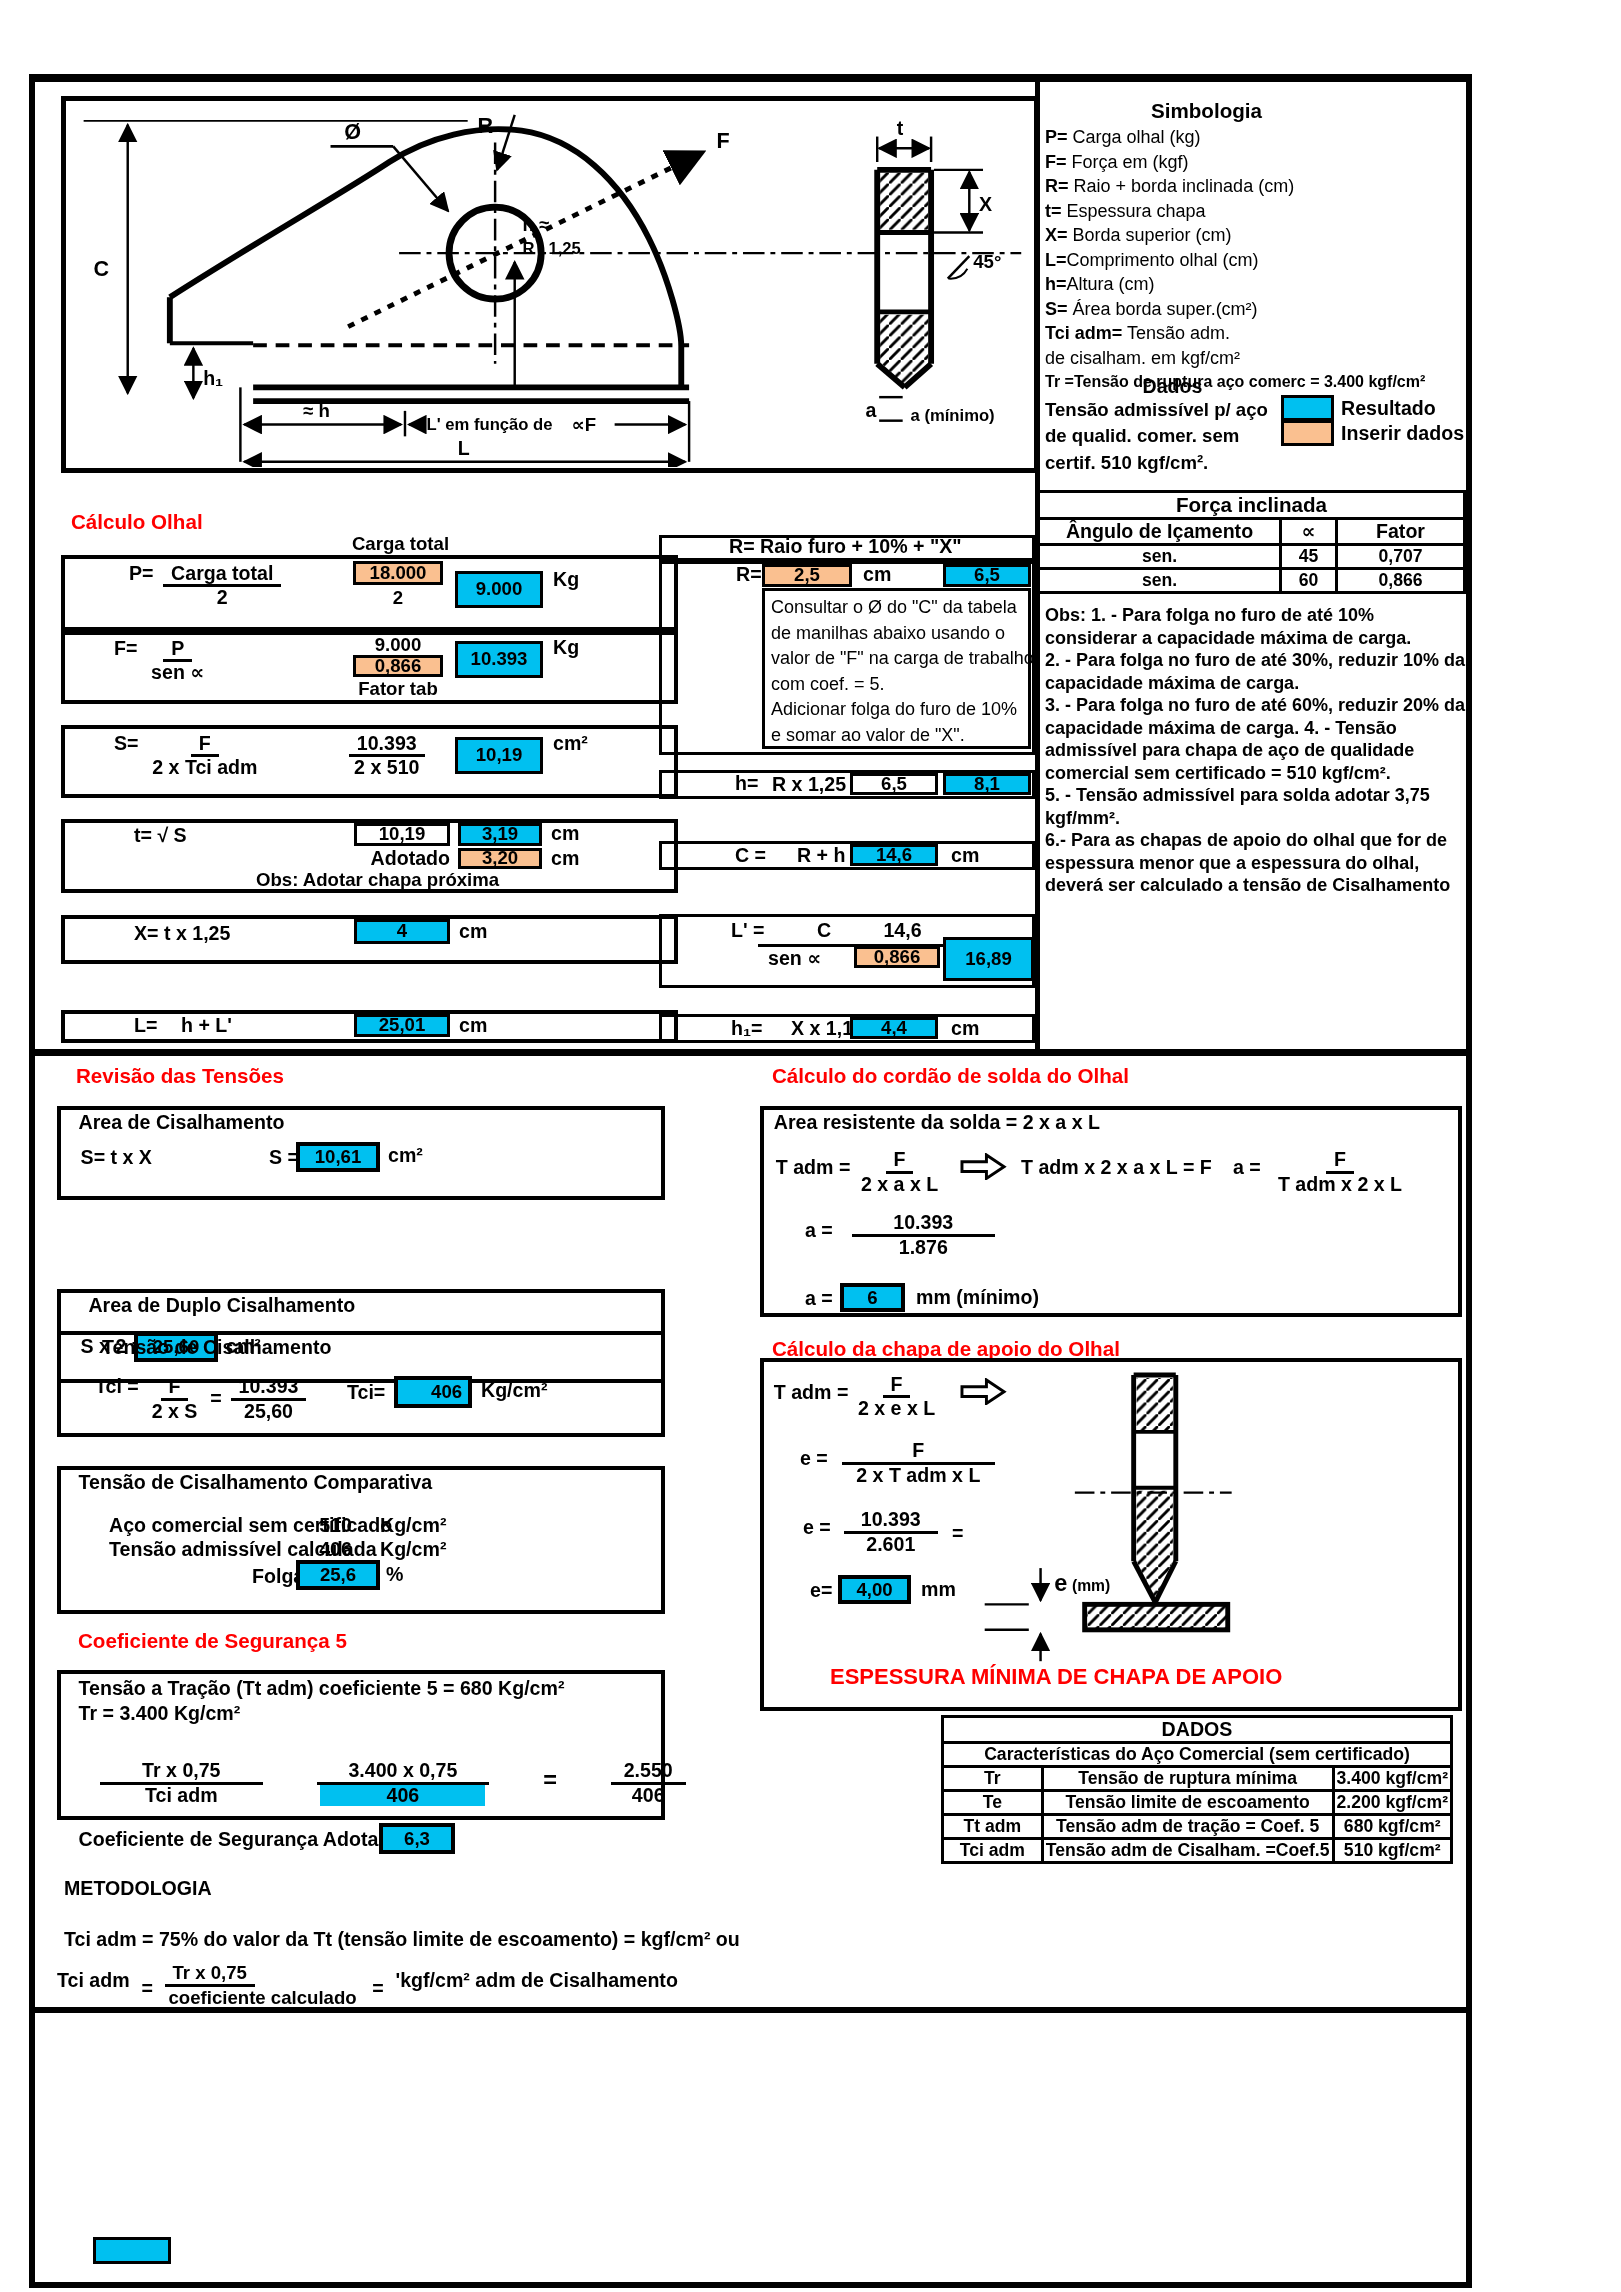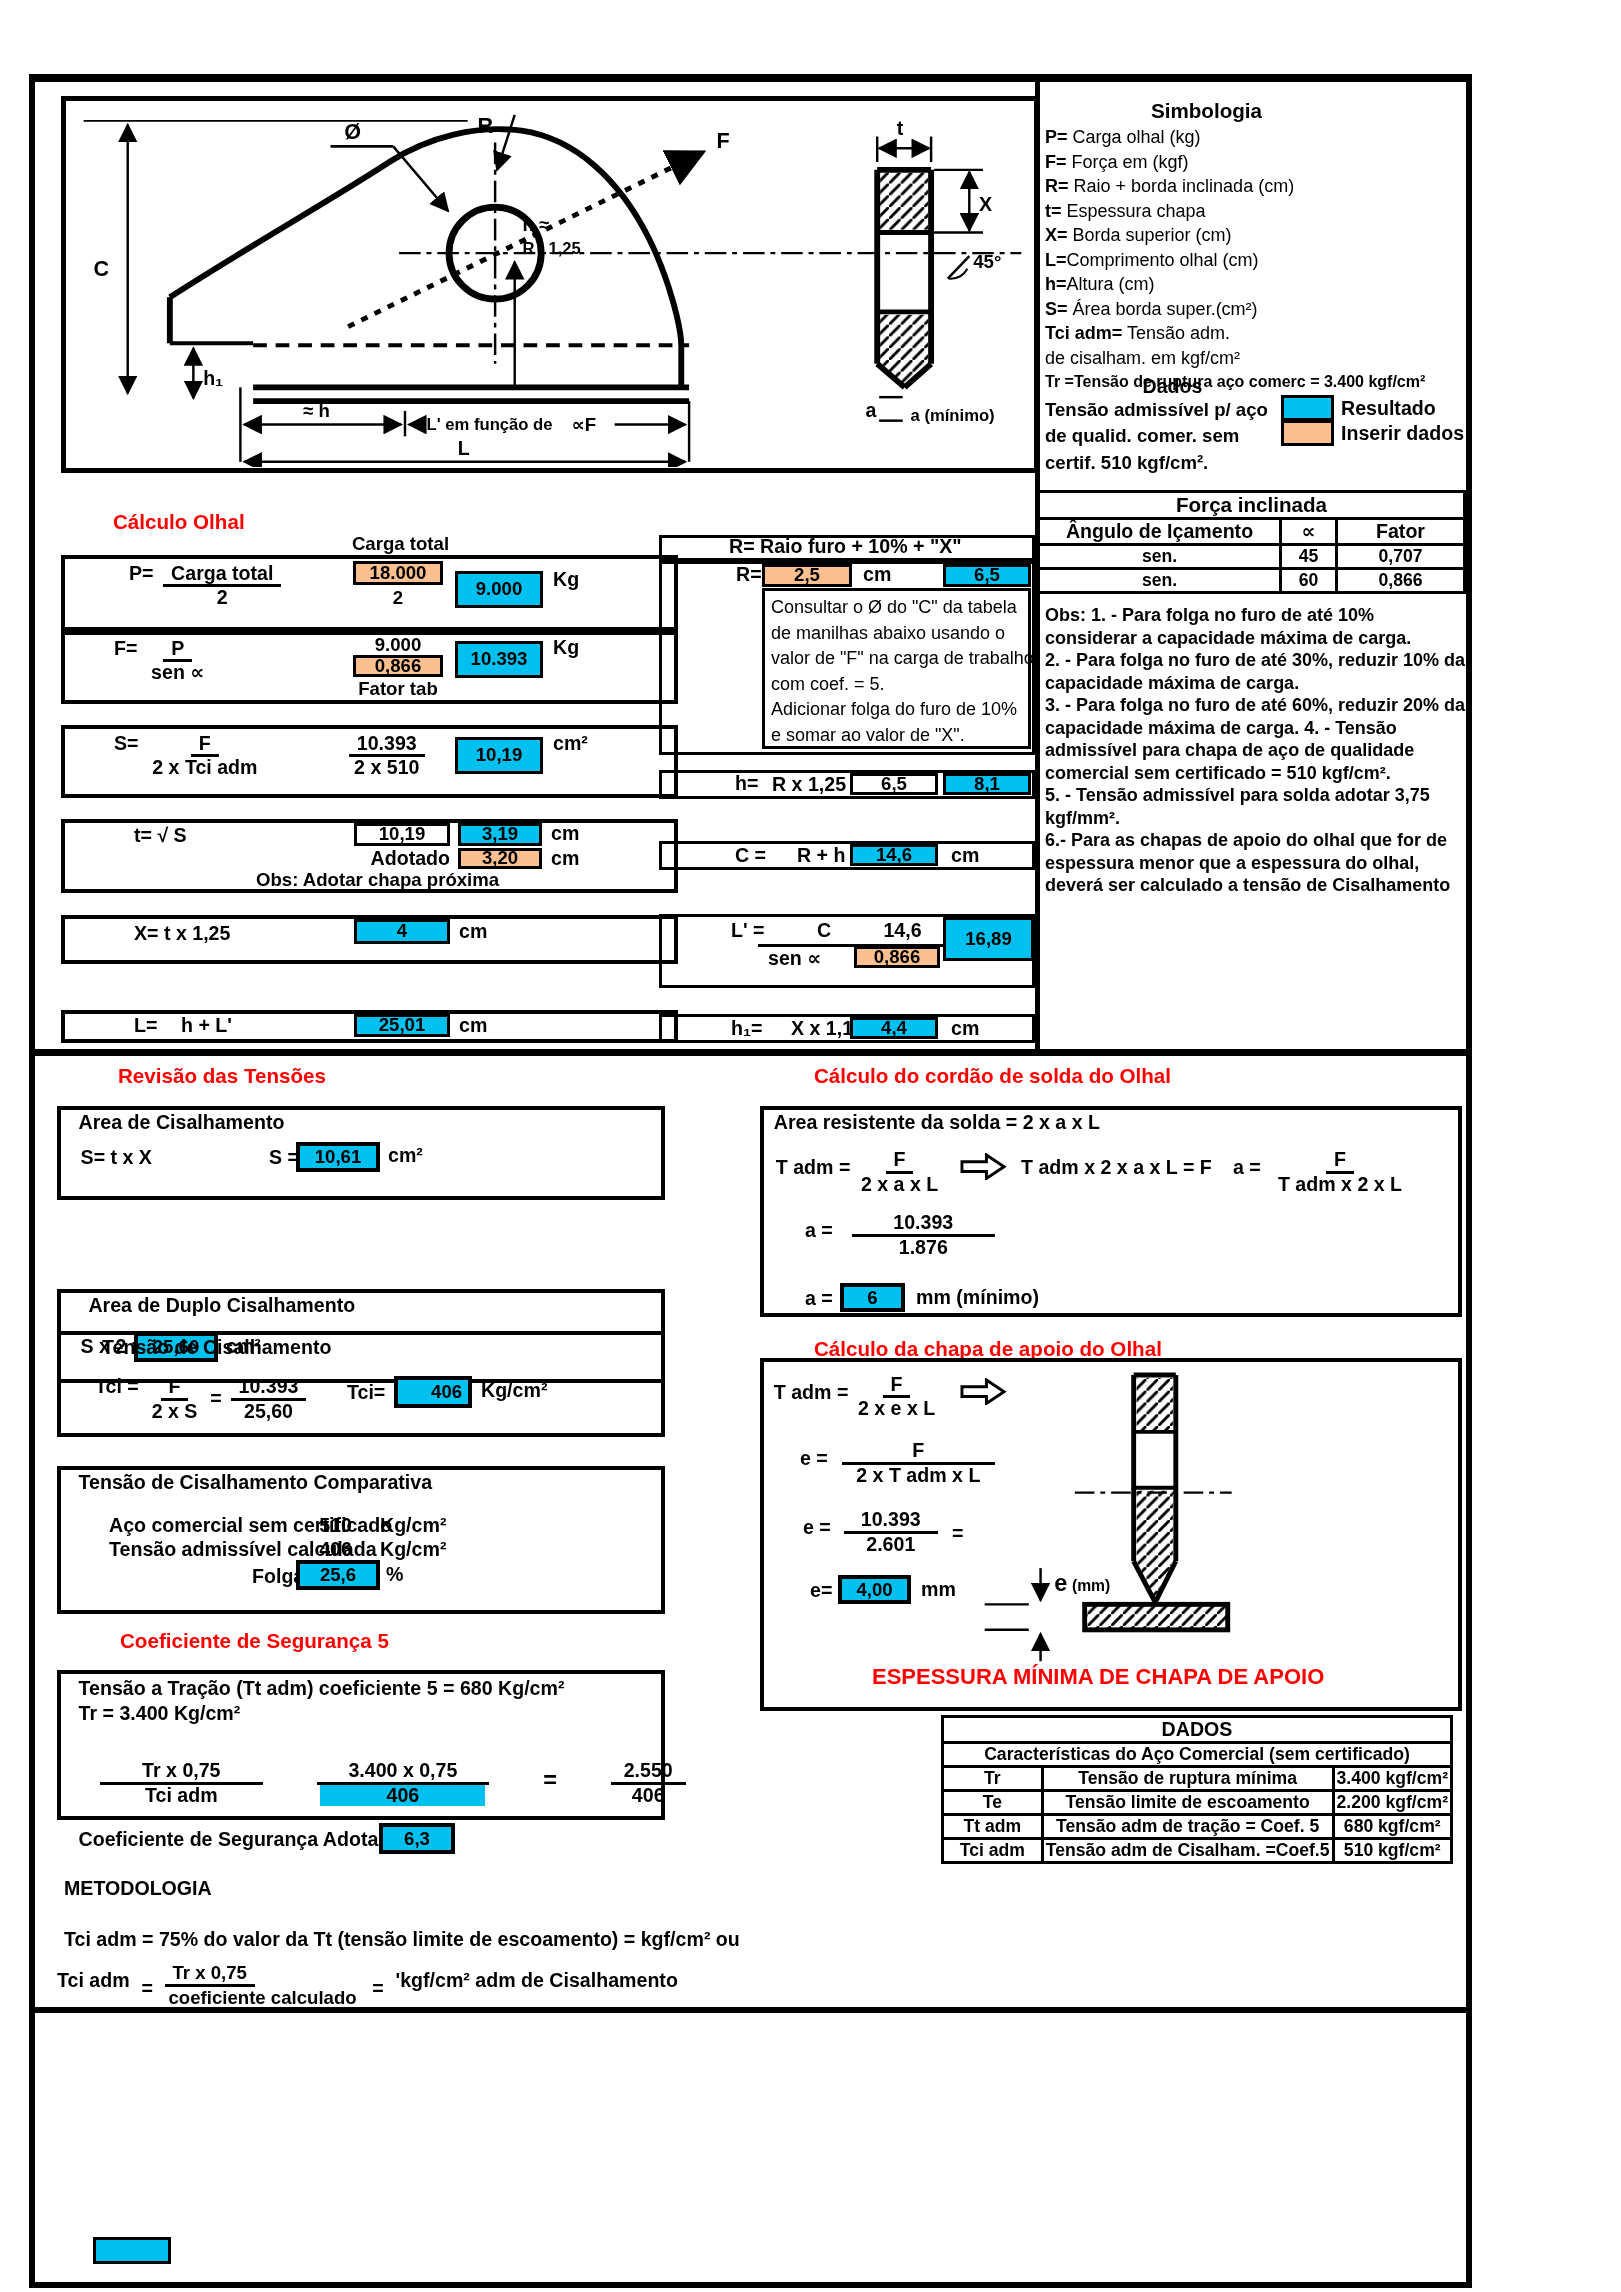--- a/index.html
+++ b/index.html
@@ -8,21 +8,21 @@
   .abs{position:absolute;}
   .ln{position:absolute;background:#000;}
   .box{position:absolute;border:4.9px solid #000;box-sizing:border-box;}
   .box4{position:absolute;border:3.9px solid #000;box-sizing:border-box;}
   .vb{position:absolute;border:3.9px solid #000;box-sizing:border-box;display:flex;align-items:center;
       justify-content:center;font-weight:bold;font-size:18.6px;white-space:nowrap;}
   .vb5{border-width:4.9px;}
   .res{background:var(--result,#00C0F0);}
   .inp{background:var(--input,#FAC090);}
   .white{background:#fff;}
-  .red{color:var(--red,#FF0000);font-weight:bold;font-size:20.6px;white-space:nowrap;margin-left:42px;}
+  .red{color:var(--red,#FF0000);font-weight:bold;font-size:20.6px;white-space:nowrap;}
   .b20{font-weight:bold;font-size:19.6px;line-height:21.6px;white-space:nowrap;}
   .b19{font-weight:bold;font-size:18.6px;line-height:20.6px;white-space:nowrap;}
   .n19{font-weight:normal;font-size:18px;line-height:24.5px;white-space:nowrap;}
   .ctr{text-align:center;}
   .frac{display:inline-flex;flex-direction:column;align-items:center;text-align:center;
         font-weight:bold;font-size:19.6px;line-height:21.6px;}
   .frac .fn{border-bottom:3.9px solid #000;padding:0 7.8px;white-space:nowrap;}
   .frac .fd{padding:0 3.9px;white-space:nowrap;}
   .frow{position:absolute;display:flex;align-items:flex-start;gap:9.8px;}
   .cyanfill{background:var(--result,#00C0F0);text-align:center;font-weight:bold;font-size:18.6px;}
@@ -282,21 +282,21 @@
     <div class="abs b20" style="left:289px;top:1px">cm</div>
   </div>
 
   <div class="box4" style="left:659px;top:914px;width:376px;height:74px">
     <div class="abs b20" style="left:69px;top:2.9px">L' =</div>
     <div class="abs b20" style="left:155px;top:2.9px">C</div>
     <div class="abs b20 ctr" style="left:206px;top:2.9px;width:69px">14,6</div>
     <div class="ln" style="left:96px;top:26.5px;width:186px;height:3.9px;position:absolute"></div>
     <div class="abs b20" style="left:106px;top:31px">sen ∝</div>
     <div class="vb inp" style="left:192px;top:29px;width:86px;height:21.6px">0,866</div>
-    <div class="vb res" style="left:281px;top:0;width:91px;height:44px">16,89</div>
+    <div class="vb res" style="left:281px;top:20px;width:91px;height:44px">16,89</div>
   </div>
 
   <div class="box4" style="left:659px;top:1014px;width:376px;height:29px">
     <div class="abs b20" style="left:69px;top:1px">h₁=</div>
     <div class="abs b20" style="left:129px;top:1px">X x 1,1</div>
     <div class="vb res" style="left:188px;top:0px;width:88px;height:21.6px">4,4</div>
     <div class="abs b20" style="left:289px;top:1px">cm</div>
   </div>
 
   <div class="abs red" style="left:76px;top:1064px">Revisão das Tensões</div>

